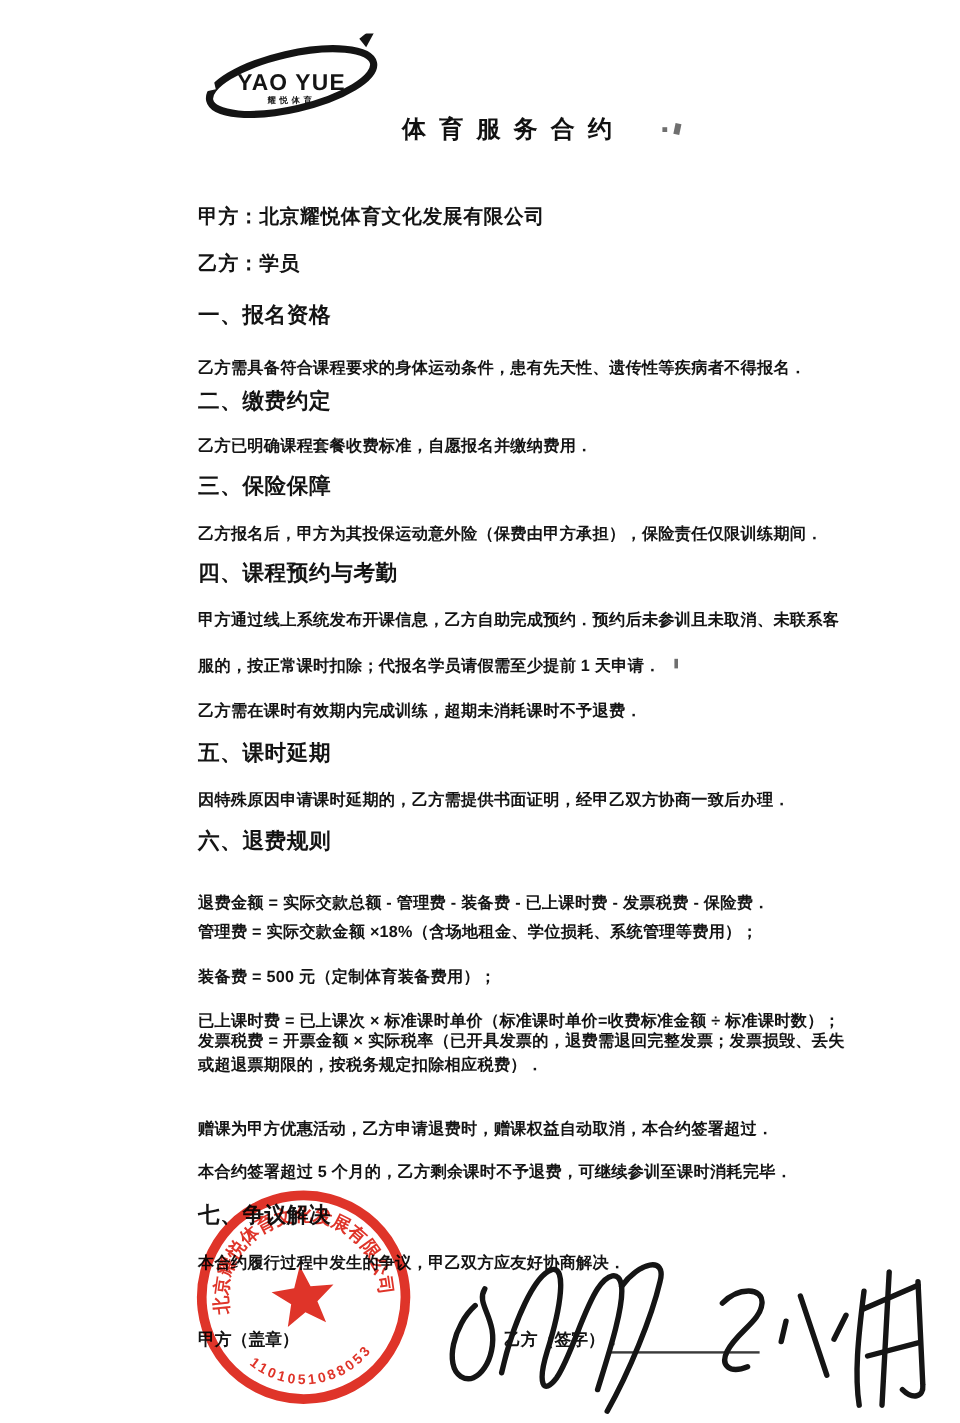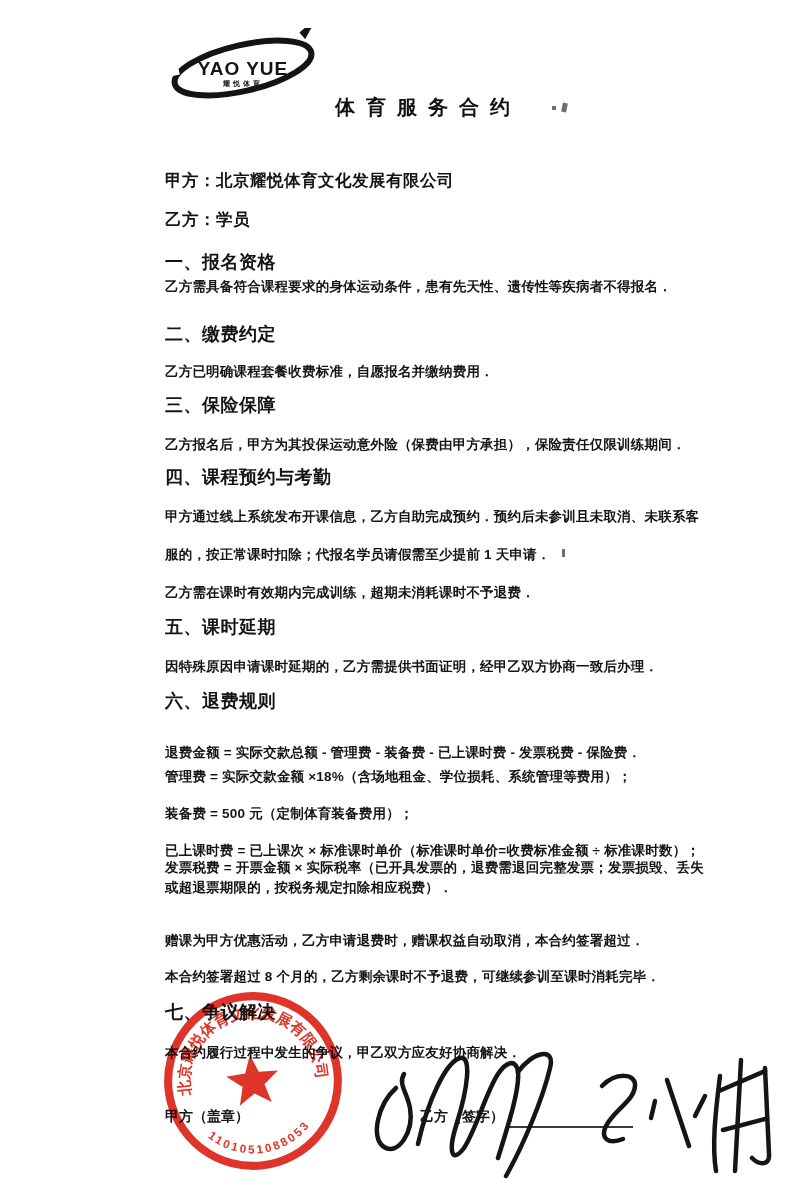--- a/index.html
+++ b/index.html
@@ -52,21 +52,21 @@
   <div class="artifact" style="left:562px;top:549px;width:3px;height:8px;"></div>
 
   <div class="abs party" style="top:170px;">
     <span>甲方：</span><span>北京耀悦体育文化发展有限公司</span>
   </div>
   <div class="abs party" style="top:209px;">
     <span>乙方：</span><span>学员</span>
   </div>
 
   <div class="abs hd" style="top:250px;">一、报名资格</div>
-  <div class="abs bd" style="top:272px;">乙方需具备符合课程要求的身体运动条件，患有先天性、遗传性等疾病者不得报名．</div>
+  <div class="abs bd" style="top:292px;">乙方需具备符合课程要求的身体运动条件，患有先天性、遗传性等疾病者不得报名．</div>
 
   <div class="abs hd" style="top:322px;">二、缴费约定</div>
   <div class="abs bd" style="top:357px;">乙方已明确课程套餐收费标准，自愿报名并缴纳费用．</div>
 
   <div class="abs hd" style="top:393px;">三、保险保障</div>
   <div class="abs bd" style="top:430px;">乙方报名后，甲方为其投保运动意外险（保费由甲方承担），保险责任仅限训练期间．</div>
 
   <div class="abs hd" style="top:465px;">四、课程预约与考勤</div>
   <div class="abs bd wide" style="top:498px;">甲方通过线上系统发布开课信息，乙方自助完成预约．预约后未参训且未取消、未联系客服的，按正常课时扣除；代报名学员请假需至少提前 1 天申请．</div>
   <div class="abs bd" style="top:578px;">乙方需在课时有效期内完成训练，超期未消耗课时不予退费．</div>
@@ -74,21 +74,21 @@
   <div class="abs hd" style="top:615px;">五、课时延期</div>
   <div class="abs bd" style="top:652px;">因特殊原因申请课时延期的，乙方需提供书面证明，经甲乙双方协商一致后办理．</div>
 
   <div class="abs hd" style="top:689px;">六、退费规则</div>
   <div class="abs bd nowrap" style="top:738px;">退费金额 = 实际交款总额 - 管理费 - 装备费 - 已上课时费 - 发票税费 - 保险费．</div>
   <div class="abs bd nowrap" style="top:762px;">管理费 = 实际交款金额 ×18%（含场地租金、学位损耗、系统管理等费用）；</div>
   <div class="abs bd nowrap" style="top:799px;">装备费 = 500 元（定制体育装备费用）；</div>
   <div class="abs bd nowrap" style="top:836px;">已上课时费 = 已上课次 × 标准课时单价（标准课时单价=收费标准金额 ÷ 标准课时数）；</div>
   <div class="abs bd" style="top:858px;line-height:20px;">发票税费 = 开票金额 × 实际税率（已开具发票的，退费需退回完整发票；发票损毁、丢失或超退票期限的，按税务规定扣除相应税费）．</div>
   <div class="abs bd" style="top:926px;">赠课为甲方优惠活动，乙方申请退费时，赠课权益自动取消，本合约签署超过．</div>
-  <div class="abs bd" style="top:962px;">本合约签署超过 8 个月的，乙方剩余课时不予退费，可继续参训至课时消耗完毕．</div>
+  <div class="abs bd" style="top:962px;">本合约签署超过 5 个月的，乙方剩余课时不予退费，可继续参训至课时消耗完毕．</div>
 
   <div class="abs hd" style="top:1000px;">七、争议解决</div>
   <div class="abs bd" style="top:1038px;">本合约履行过程中发生的争议，甲乙双方应友好协商解决．</div>
 
   <div class="abs signlabel" style="top:1108px;width:200px;">甲方（盖章）</div>
   <div class="signlabel" style="position:absolute;left:420px;top:1108px;width:200px;">乙方（签字）：</div>
   <div class="sigline"></div>
 
   <svg class="stamp" viewBox="0 0 192 192">
     <defs>

